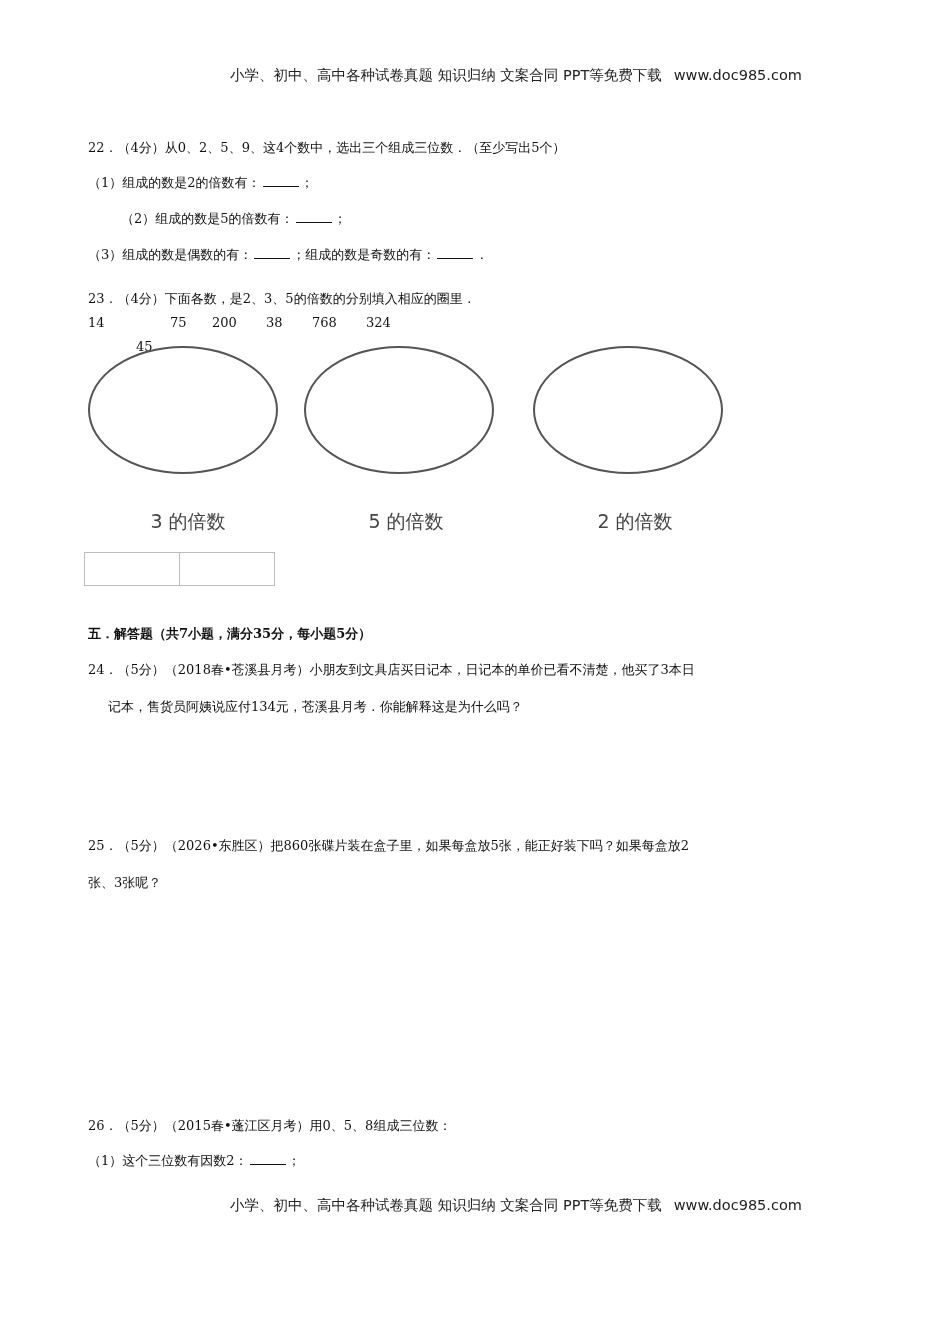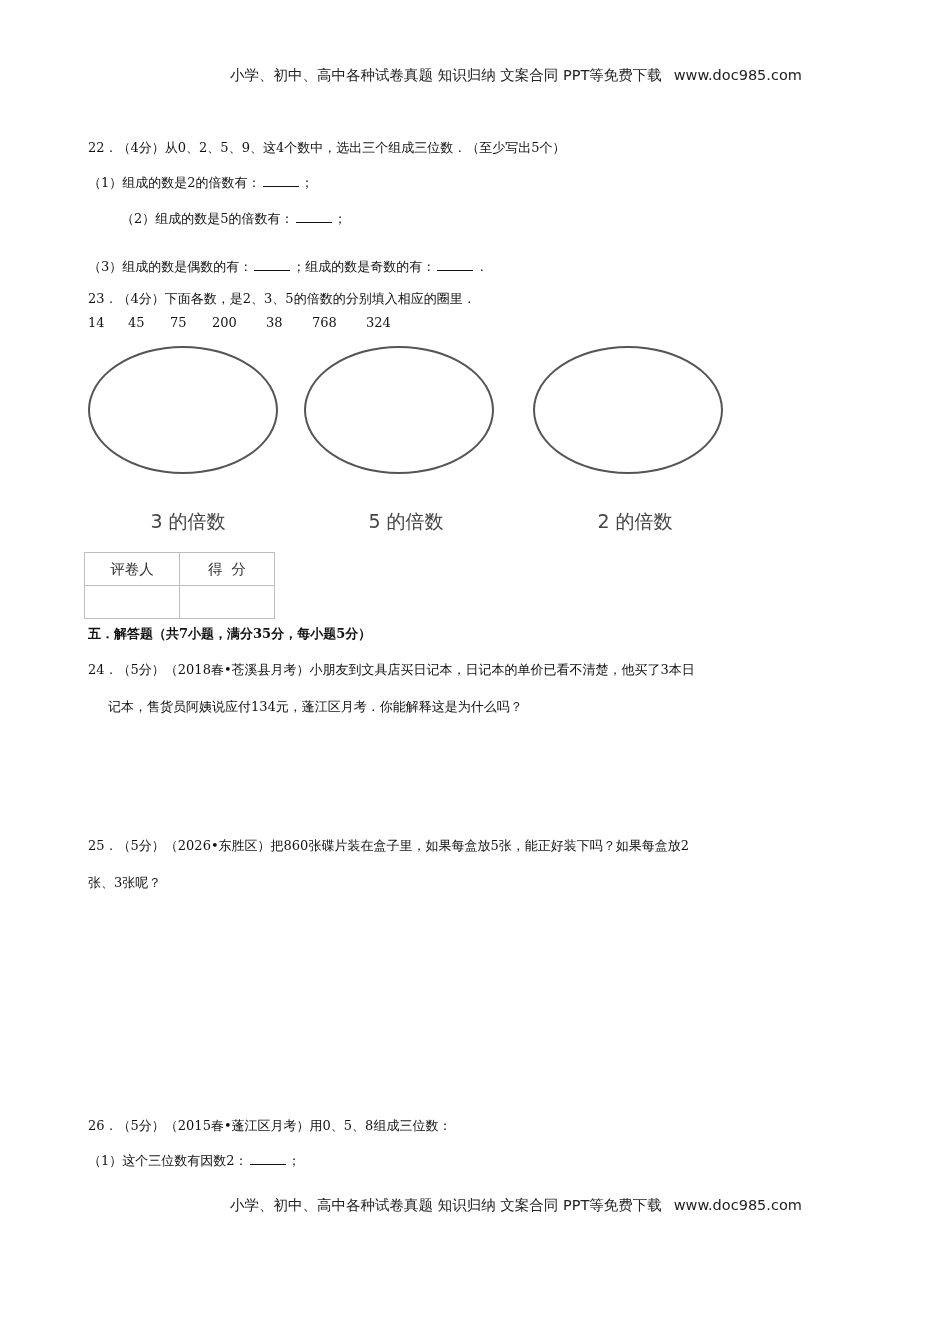--- a/index.html
+++ b/index.html
@@ -45,60 +45,56 @@
   <span>小学、初中、高中各种试卷真题 知识归纳 文案合同 PPT等免费下载</span><span class="url">www.doc985.com</span>
 </div>
 
 <div class="abs q" style="left:88px; top:138px;">22．（4分）从0、2、5、9、这4个数中，选出三个组成三位数．（至少写出5个）</div>
 <div class="abs q" style="left:88px; top:172px;">
   <span>（1）组成的数是2的倍数有：</span><span class="blank"></span><span>；</span>
 </div>
 <div class="abs q" style="left:88px; top:208px;margin-left:33px;">
   <span>（2）组成的数是5的倍数有：</span><span class="blank"></span><span>；</span>
 </div>
-<div class="abs q" style="left:88px; top:256px;">
+<div class="abs q" style="left:88px; top:244px;">
   <span>（3）组成的数是偶数的有：</span><span class="blank"></span><span>；组成的数是奇数的有：</span><span class="blank"></span><span>．</span>
 </div>
 
 <div class="abs q" style="left:88px; top:279px;margin-top:10px;">23．（4分）下面各数，是2、3、5的倍数的分别填入相应的圈里．</div>
 <div class="abs q nums" style="left:88px; top:313px;">
   <span style="position:absolute; left:0px;">14</span>
-  <span style="position:absolute; left:40px;">45</span>
+  <span style="position:absolute; left:48px;margin-top:24px;">45</span>
   <span style="position:absolute; left:82px;">75</span>
   <span style="position:absolute; left:124px;">200</span>
   <span style="position:absolute; left:178px;">38</span>
   <span style="position:absolute; left:224px;">768</span>
   <span style="position:absolute; left:278px;">324</span>
 </div>
 
 <div class="ellipse" style="left:88px; top:346px; width:190px; height:128px;"></div>
 <div class="ellipse" style="left:304px; top:346px; width:190px; height:128px;"></div>
 <div class="ellipse" style="left:533px; top:346px; width:190px; height:128px;"></div>
 
 <div class="elabel" style="left:93px; top:509px;">3 的倍数</div>
 <div class="elabel" style="left:311px; top:509px;">5 的倍数</div>
 <div class="elabel" style="left:540px; top:509px;">2 的倍数</div>
 
 <table class="score">
   <tbody>
-      <tr>
-    <td>评卷人</td>
-    <td style="white-space:pre;">得  分</td>
-  </tr>
   <tr>
     <td></td>
     <td></td>
   </tr>
 </tbody>
   </table>
 
 <div class="abs q bold" style="left:88px; top:624px;">五．解答题（共7小题，满分35分，每小题5分）</div>
 
 <div class="abs q" style="left:88px; top:660px;">24．（5分）（2018春•苍溪县月考）小朋友到文具店买日记本，日记本的单价已看不清楚，他买了3本日</div>
-<div class="abs q" style="left:108px; top:697px;">记本，售货员阿姨说应付134元，蓬江区月考．你能解释这是为什么吗？</div>
+<div class="abs q" style="left:108px; top:697px;">记本，售货员阿姨说应付134元，苍溪县月考．你能解释这是为什么吗？</div>
 
 <div class="abs q" style="left:88px; top:836px;">25．（5分）（2026•东胜区）把860张碟片装在盒子里，如果每盒放5张，能正好装下吗？如果每盒放2</div>
 <div class="abs q" style="left:88px; top:873px;">张、3张呢？</div>
 
 <div class="abs q" style="left:88px; top:1116px;">26．（5分）（2015春•蓬江区月考）用0、5、8组成三位数：</div>
 <div class="abs q" style="left:88px; top:1150px;">
   <span>（1）这个三位数有因数2：</span><span class="blank"></span><span>；</span>
 </div>
 
 <div class="abs banner" style="top:1196px;">

